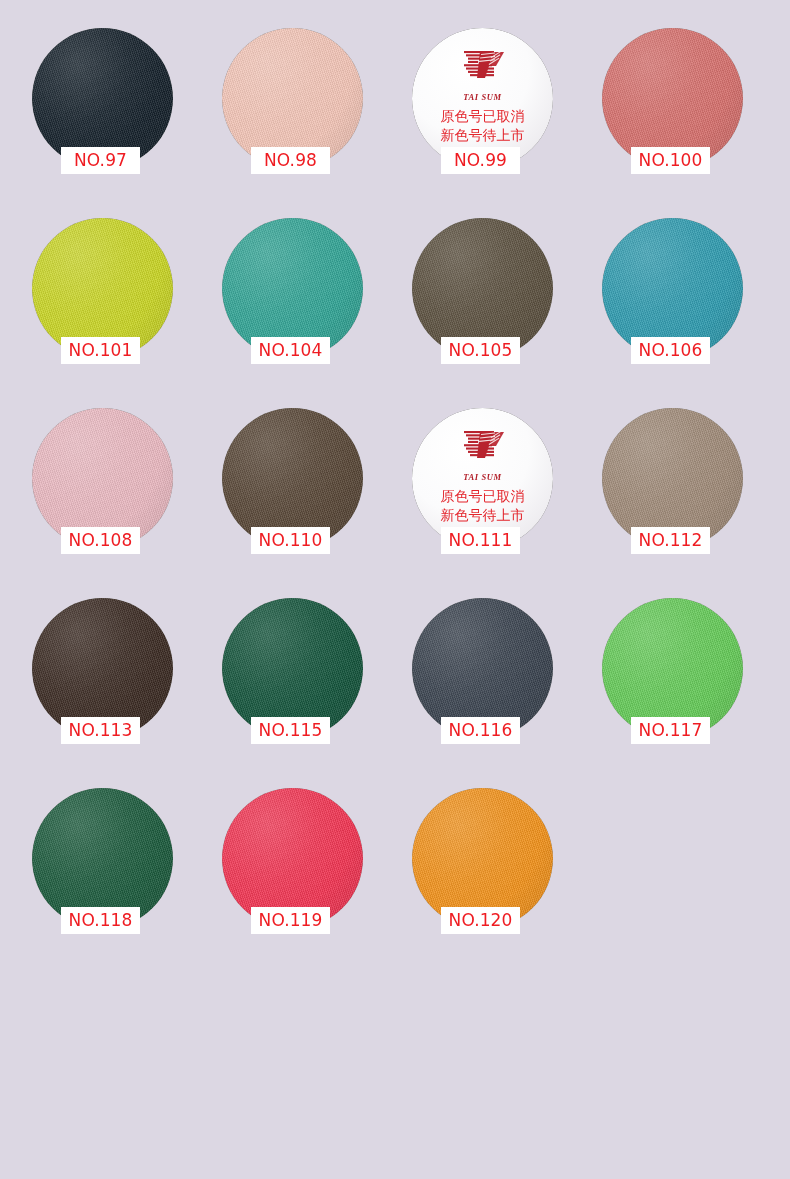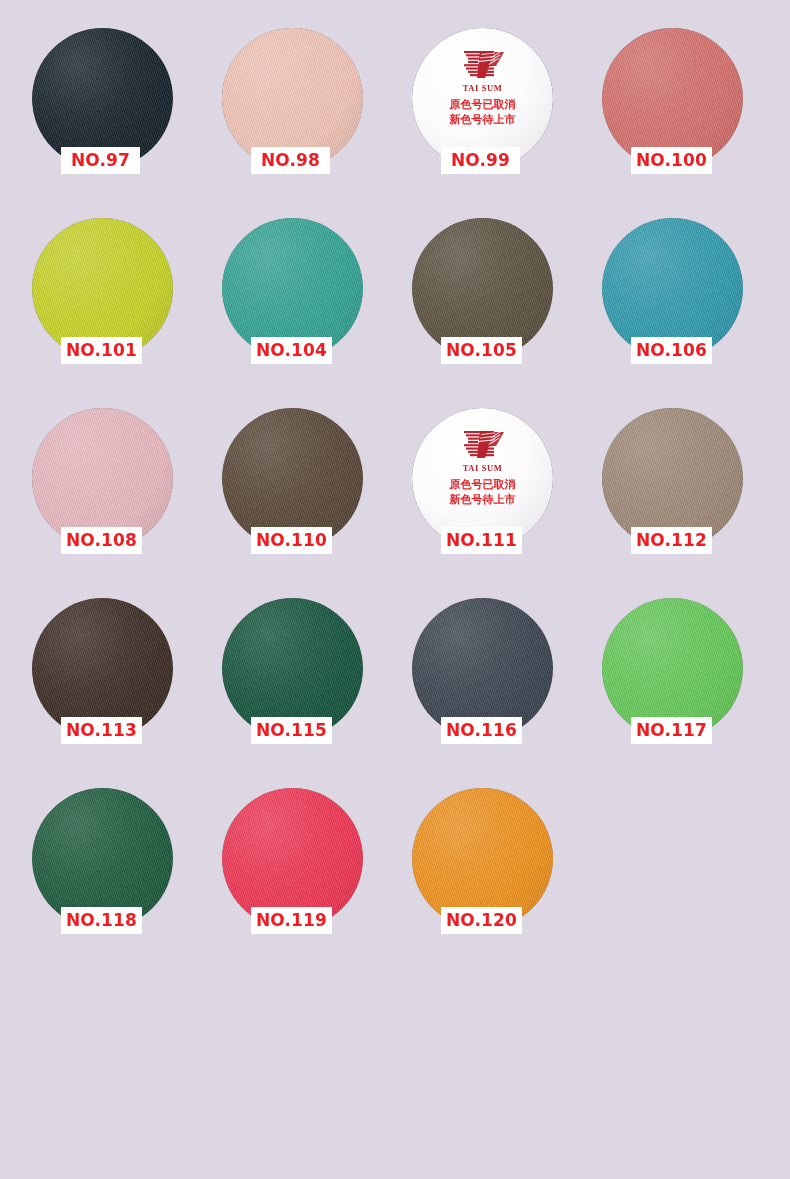--- a/index.html
+++ b/index.html
@@ -108,52 +108,52 @@
     width: 46px;
     height: 30px;
     display: block;
   }
   .brand-name {
     font-family: "Liberation Serif", serif;
     font-weight: bold;
     font-size: 8.5px;
     letter-spacing: 0.6px;
     color: #b3202a;
-    margin-top: 4px;
+    margin-top: 13px;
     line-height: 1;
+    font-style: italic;
   }
   .cancel-line {
     font-family: "DejaVu Sans", sans-serif;
-    font-size: 11px;
+    font-size: 14px;
     color: #e3242b;
     line-height: 1.32;
     white-space: nowrap;
     margin-top: 1px;
-    font-weight: bold;
   }
   .cancel-line.first { margin-top: 5px; }
 
   
   .label-plate {
     position: absolute;
     left: 29px;
     top: 119px;
     min-width: 79px;
     height: 27px;
     background: #ffffff;
     display: flex;
     align-items: center;
     justify-content: center;
     padding: 0 5px;
     box-sizing: border-box;
     z-index: 3;
   }
   .label-text {
     font-family: "DejaVu Sans", sans-serif;
-    font-weight: bold;
+    font-weight: normal;
     font-size: 17px;
     color: #ef1c22;
     letter-spacing: 0.1px;
     line-height: 1;
     white-space: nowrap;
   }
 </style>
 </head>
 <body>
 

